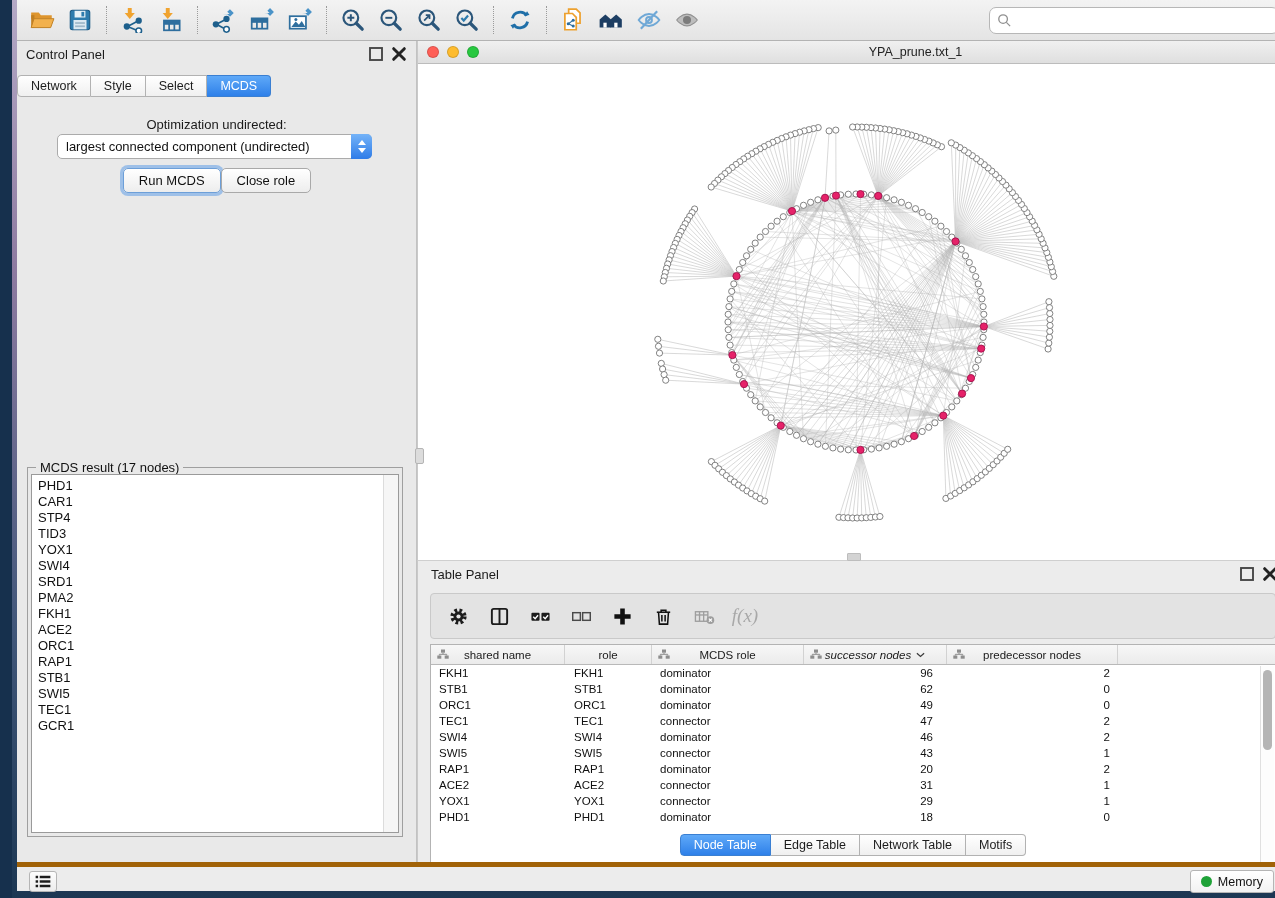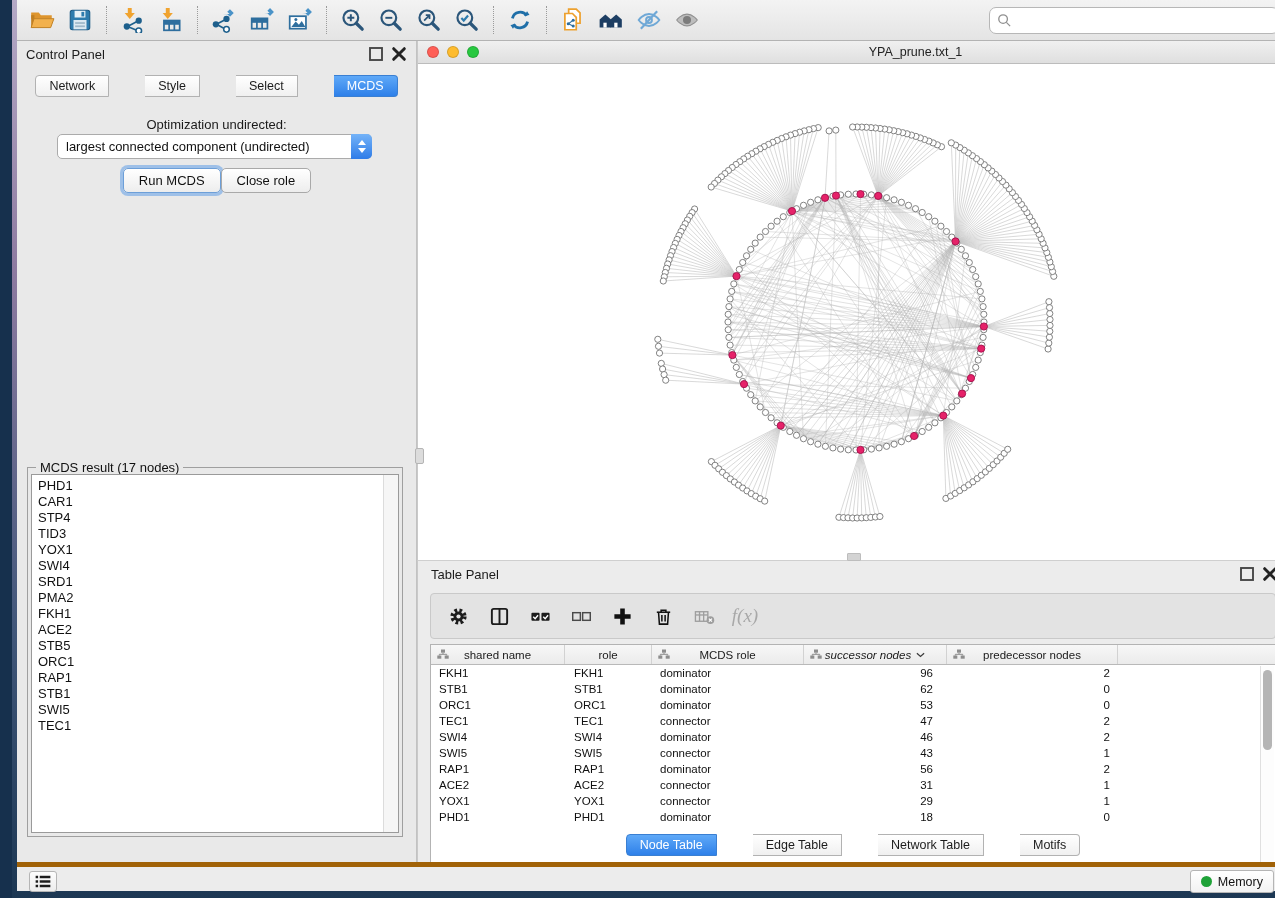--- a/index.html
+++ b/index.html
@@ -22,21 +22,21 @@
   .searchbox svg { width:15px; height:15px; flex:0 0 auto; }
   .searchbox input { border:none; outline:none; flex:1; height:22px; font-size:13px;
     font-family:"Liberation Sans", sans-serif; background:transparent; padding:0 6px; }
 
   
   .control-panel { position:absolute; left:0; top:41px; width:400px; height:821px;
     background:#e9e9e9; border-right:1px solid #c2c2c2; }
   .panel-hdr { height:26px; display:flex; align-items:center; padding:0 9px; font-size:13px; color:#1c1c1c; }
   .panel-hdr .sp { flex:1; }
   .wbtn { width:16px; height:16px; margin-left:7px; display:flex; align-items:center; justify-content:center; }
-  .seg { display:flex; justify-content:center; margin-top:8px;gap:36px; }
+  .seg { display:flex; margin-top:8px; }
   .seg .sbtn { background:linear-gradient(#ffffff,#f0f0f0); border:1px solid #b2b2b2; border-left:none;
     padding:3px 13px; font-size:12.5px; color:#1c1c1c; cursor:default; }
   .seg .sbtn:first-child { border-left:1px solid #b2b2b2; border-radius:4px 0 0 4px; }
   .seg .sbtn:last-child { border-radius:0 4px 4px 0; }
   .seg .sbtn.sel { background:linear-gradient(#5fa9f8,#2e80e9); border-color:#3a7fd2; color:#fff; }
   .opt-label { text-align:center; margin-top:20px; font-size:13px; color:#1a1a1a; }
   .dropdown { position:absolute; left:40px; top:93px; width:315px; height:25px; background:#fff;
     border:1px solid #ababab; border-radius:5px; display:flex; align-items:center; }
   .dropdown .dtxt { flex:1; font-size:13px; padding:0 8px; color:#111; white-space:nowrap; }
   .dropdown .dcap { width:21px; height:25px; margin:-1px; border-radius:0 5px 5px 0;
@@ -316,26 +316,26 @@
               <div class="ritem">PHD1</div>
               <div class="ritem">CAR1</div>
               <div class="ritem">STP4</div>
               <div class="ritem">TID3</div>
               <div class="ritem">YOX1</div>
               <div class="ritem">SWI4</div>
               <div class="ritem">SRD1</div>
               <div class="ritem">PMA2</div>
               <div class="ritem">FKH1</div>
               <div class="ritem">ACE2</div>
-              <div class="ritem">STB5</div>
               <div class="ritem">ORC1</div>
               <div class="ritem">RAP1</div>
               <div class="ritem">STB1</div>
               <div class="ritem">SWI5</div>
               <div class="ritem">TEC1</div>
+              <div class="ritem">GCR1</div>
             </div>
           <div class="vtrack"></div>
         </div>
       </div>
     </div>
     <div class="vsplit-handle"></div>
 
     <div class="right-area">
 
       <div class="net-window">
@@ -1187,21 +1187,21 @@
                 <div class="td" style="width: 134px; text-align: left; padding: 0px 0px 0px 8px;">STB1</div>
                 <div class="td" style="width: 87px; text-align: left; padding: 0px 0px 0px 9px;">STB1</div>
                 <div class="td" style="width: 152px; text-align: left; padding: 0px 0px 0px 8px;">dominator</div>
                 <div class="td" style="width: 143px; text-align: right; padding: 0px 14px 0px 0px;">62</div>
                 <div class="td" style="width: 171px; text-align: right; padding: 0px 8px 0px 0px;">0</div>
               </div>
               <div class="trow">
                 <div class="td" style="width: 134px; text-align: left; padding: 0px 0px 0px 8px;">ORC1</div>
                 <div class="td" style="width: 87px; text-align: left; padding: 0px 0px 0px 9px;">ORC1</div>
                 <div class="td" style="width: 152px; text-align: left; padding: 0px 0px 0px 8px;">dominator</div>
-                <div class="td" style="width: 143px; text-align: right; padding: 0px 14px 0px 0px;">53</div>
+                <div class="td" style="width: 143px; text-align: right; padding: 0px 14px 0px 0px;">49</div>
                 <div class="td" style="width: 171px; text-align: right; padding: 0px 8px 0px 0px;">0</div>
               </div>
               <div class="trow">
                 <div class="td" style="width: 134px; text-align: left; padding: 0px 0px 0px 8px;">TEC1</div>
                 <div class="td" style="width: 87px; text-align: left; padding: 0px 0px 0px 9px;">TEC1</div>
                 <div class="td" style="width: 152px; text-align: left; padding: 0px 0px 0px 8px;">connector</div>
                 <div class="td" style="width: 143px; text-align: right; padding: 0px 14px 0px 0px;">47</div>
                 <div class="td" style="width: 171px; text-align: right; padding: 0px 8px 0px 0px;">2</div>
               </div>
               <div class="trow">
@@ -1215,21 +1215,21 @@
                 <div class="td" style="width: 134px; text-align: left; padding: 0px 0px 0px 8px;">SWI5</div>
                 <div class="td" style="width: 87px; text-align: left; padding: 0px 0px 0px 9px;">SWI5</div>
                 <div class="td" style="width: 152px; text-align: left; padding: 0px 0px 0px 8px;">connector</div>
                 <div class="td" style="width: 143px; text-align: right; padding: 0px 14px 0px 0px;">43</div>
                 <div class="td" style="width: 171px; text-align: right; padding: 0px 8px 0px 0px;">1</div>
               </div>
               <div class="trow">
                 <div class="td" style="width: 134px; text-align: left; padding: 0px 0px 0px 8px;">RAP1</div>
                 <div class="td" style="width: 87px; text-align: left; padding: 0px 0px 0px 9px;">RAP1</div>
                 <div class="td" style="width: 152px; text-align: left; padding: 0px 0px 0px 8px;">dominator</div>
-                <div class="td" style="width: 143px; text-align: right; padding: 0px 14px 0px 0px;">56</div>
+                <div class="td" style="width: 143px; text-align: right; padding: 0px 14px 0px 0px;">20</div>
                 <div class="td" style="width: 171px; text-align: right; padding: 0px 8px 0px 0px;">2</div>
               </div>
               <div class="trow">
                 <div class="td" style="width: 134px; text-align: left; padding: 0px 0px 0px 8px;">ACE2</div>
                 <div class="td" style="width: 87px; text-align: left; padding: 0px 0px 0px 9px;">ACE2</div>
                 <div class="td" style="width: 152px; text-align: left; padding: 0px 0px 0px 8px;">connector</div>
                 <div class="td" style="width: 143px; text-align: right; padding: 0px 14px 0px 0px;">31</div>
                 <div class="td" style="width: 171px; text-align: right; padding: 0px 8px 0px 0px;">1</div>
               </div>
               <div class="trow">

